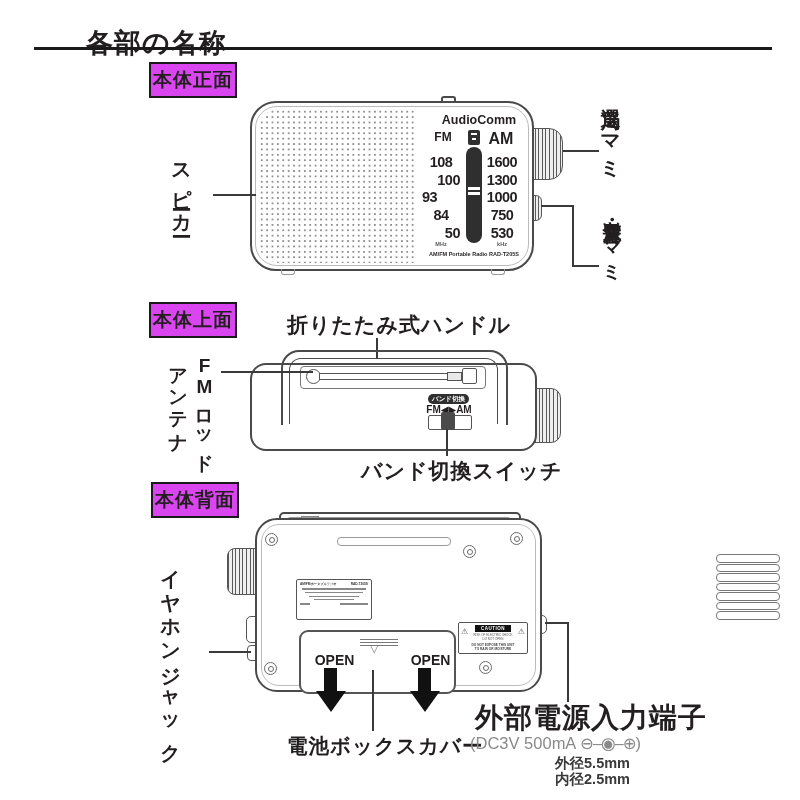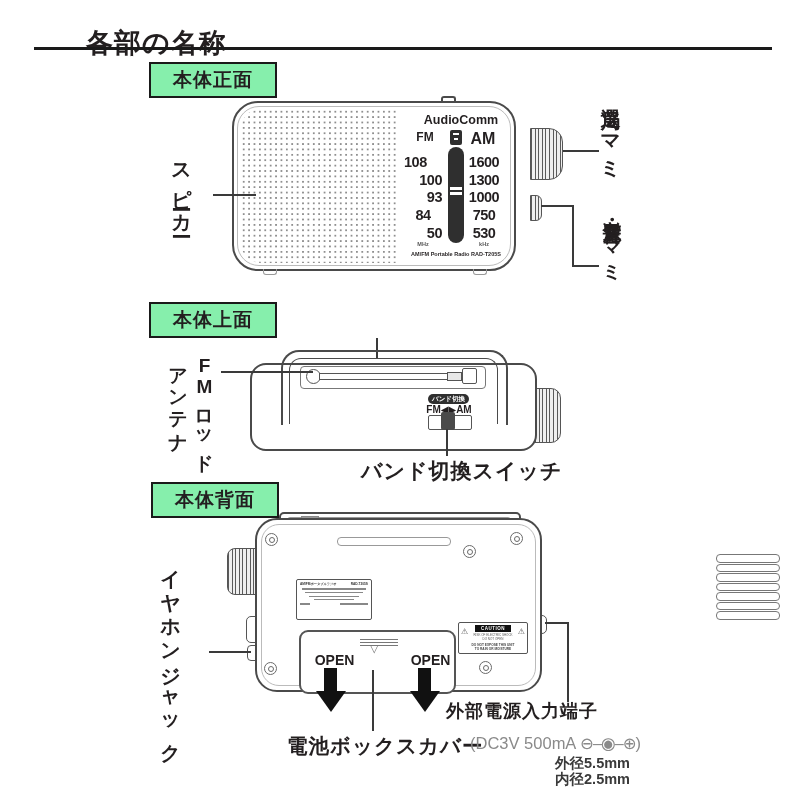--- a/index.html
+++ b/index.html
@@ -2,22 +2,22 @@
 <html><head>
 <meta charset="utf-8">
 <style>
   html,body{margin:0;padding:0;background:#fff;}
   #canvas{position:relative;width:800px;height:800px;background:#fff;overflow:hidden;
           font-family:"Liberation Sans","DejaVu Sans",sans-serif;color:#231f20;}
   .abs{position:absolute;}
   
   .page-title{font-size:27px;font-weight:900;letter-spacing:1px;}
   .title-rule{background:#1a1a1a;height:3px;}
-  .section-box{border:2.5px solid #1a1a1a;background:#86efac;font-size:19px;font-weight:bold;
-               padding:3px 22px;letter-spacing:1px;}
+  .section-box{border:2.5px solid #1a1a1a;background:#d946ef;font-size:19px;font-weight:bold;
+               padding:3px 2px;letter-spacing:1px;}
   
   .outline{border:2px solid #4a4a4a;background:#fff;}
   .thin{border:1px solid #999;}
   .hline{background:#3a3a3a;height:2px;}
   .vline{background:#3a3a3a;width:2px;}
   .vlabel{writing-mode:vertical-rl;text-orientation:upright;font-weight:800;
           font-size:20px;letter-spacing:2px;line-height:1;}
   .vlabel.long{font-size:18.5px;letter-spacing:0;}
   .hlabel{font-weight:800;font-size:21px;letter-spacing:1px;white-space:nowrap;}
   .ribbed{background:repeating-linear-gradient(90deg,#5a5a5a 0 1px,#efefef 1px 3.6px);
@@ -48,42 +48,42 @@
   <div class="abs title-rule" style="left:34px;top:47px;width:738px;"></div>
 
   <div class="abs section-box" style="left:149px;top:62px;">本体正面</div>
   <div class="abs section-box" style="left:149px;top:302px;">本体上面</div>
   <div class="abs section-box" style="left:151px;top:482px;">本体背面</div>
 
   <div class="abs ribbed" style="left:530px;top:128px;width:31px;height:50px;border-radius:0 14px 14px 0;"></div>
   <div class="abs ribbed" style="left:530px;top:195px;width:10px;height:24px;border-radius:0 6px 6px 0;"></div>
   <div class="abs outline" style="left:441px;top:96px;width:11px;height:6px;border-bottom:none;border-radius:3px 3px 0 0;"></div>
 
-  <div class="abs outline" style="left:232px;top:101px;width:280px;height:166px;border-radius:26px;">
+  <div class="abs outline" style="left:250px;top:101px;width:280px;height:166px;border-radius:26px;">
     <div class="abs thin" style="left:3px;top:3px;right:3px;bottom:3px;border-color:#bbb;border-radius:22px;"></div>
     <div class="abs grille" style="left:7px;top:6px;width:157px;height:154px;"></div>
 
     <div class="abs" style="left:182px;top:10px;width:90px;text-align:center;font-weight:900;font-size:12.5px;letter-spacing:0;">AudioComm</div>
 
     <div class="abs" style="left:174px;top:27px;width:34px;text-align:center;font-weight:900;font-size:12px;">FM</div>
     <div class="abs" style="left:232px;top:27px;width:34px;text-align:center;font-weight:900;font-size:16px;">AM</div>
 
     <div class="abs" style="left:216px;top:27px;width:12px;height:15px;background:#2f2f2f;border-radius:2px;">
       <span style="position:absolute;left:3px;top:3px;width:6px;height:2px;background:#fff;"></span>
       <span style="position:absolute;left:4px;top:8px;width:4px;height:2px;background:#fff;"></span>
     </div>
 
     <div class="abs dial-slot" style="left:214px;top:44px;width:16px;height:96px;">
       <span class="dial-line" style="top:40px;"></span>
       <span class="dial-line" style="top:45px;"></span>
     </div>
 
-    <div class="abs freq" style="left:170px;top:51px;width:38px;text-align:left;">108</div>
+    <div class="abs freq" style="left:170px;top:51px;width:38px;text-align:center;">108</div>
     <div class="abs freq" style="left:170px;top:69px;width:38px;text-align:right;">100</div>
-    <div class="abs freq" style="left:170px;top:86px;width:38px;text-align:right;">93</div>
+    <div class="abs freq" style="left:170px;top:86px;width:38px;">93</div>
     <div class="abs freq" style="left:170px;top:104px;width:38px;text-align:center;">84</div>
     <div class="abs freq" style="left:170px;top:122px;width:38px;text-align:right;">50</div>
 
     <div class="abs freq" style="left:232px;top:51px;width:36px;text-align:center;">1600</div>
     <div class="abs freq" style="left:232px;top:69px;width:36px;text-align:center;">1300</div>
     <div class="abs freq" style="left:232px;top:86px;width:36px;text-align:center;">1000</div>
     <div class="abs freq" style="left:232px;top:104px;width:36px;text-align:center;">750</div>
     <div class="abs freq" style="left:232px;top:122px;width:36px;text-align:center;">530</div>
 
     <div class="abs unit" style="left:170px;top:138px;width:38px;text-align:center;">MHz</div>
@@ -99,20 +99,21 @@
   <div class="abs hline" style="left:213px;top:194px;width:43px;"></div>
 
   <div class="abs vlabel" style="left:601px;top:93px;">選局ツマミ</div>
   <div class="abs hline" style="left:563px;top:150px;width:36px;"></div>
 
   <div class="abs vlabel long" style="left:602px;top:209px;">電源・音量ツマミ</div>
   <div class="abs hline" style="left:541px;top:205px;width:33px;"></div>
   <div class="abs vline" style="left:572px;top:205px;height:62px;"></div>
   <div class="abs hline" style="left:572px;top:265px;width:27px;"></div>
 
+  <div class="abs hlabel" style="left:287px;top:311px;">折りたたみ式ハンドル</div>
   <div class="abs vline" style="left:376px;top:338px;height:21px;"></div>
 
   <div class="abs ribbed" style="left:534px;top:388px;width:25px;height:53px;border-radius:0 10px 10px 0;"></div>
   <div class="abs outline" style="left:250px;top:363px;width:283px;height:84px;border-radius:16px;"></div>
 
   <div class="abs outline" style="left:281px;top:350px;width:223px;height:73px;border-bottom:none;border-radius:18px 18px 0 0;background:transparent;"></div>
   <div class="abs" style="left:289px;top:358px;width:207px;height:65px;border:1.5px solid #4a4a4a;border-bottom:none;border-radius:12px 12px 0 0;"></div>
 
   <div class="abs thin" style="left:300px;top:366px;width:184px;height:21px;border-color:#777;border-radius:4px;background:#fff;"></div>
   <div class="abs" style="left:306px;top:369px;width:13px;height:13px;border:1.5px solid #555;border-radius:50%;background:#fff;"></div>
@@ -210,21 +211,21 @@
   <div class="abs arrow-head" style="left:410px;top:691px;"></div>
 
   <div class="abs vlabel" style="left:161px;top:555px;">イヤホンジャック</div>
   <div class="abs hline" style="left:209px;top:651px;width:42px;"></div>
 
   <div class="abs vline" style="left:372px;top:670px;height:61px;"></div>
   <div class="abs hlabel" style="left:287px;top:732px;font-size:20.5px;">電池ボックスカバー</div>
 
   <div class="abs hline" style="left:545px;top:622px;width:24px;"></div>
   <div class="abs vline" style="left:567px;top:622px;height:80px;"></div>
-  <div class="abs hlabel" style="left:446px;top:699px;font-size:18px;">外部電源入力端子</div>
+  <div class="abs hlabel" style="left:475px;top:699px;font-size:28px;">外部電源入力端子</div>
 
   <div class="abs" style="left:470px;top:734px;font-size:16.5px;white-space:nowrap;">
     <span class="gray">(</span><span class="gray">DC3V 500mA</span>
     <span class="gray" style="letter-spacing:-1px;">⊖–◉–⊕</span><span class="gray">)</span>
   </div>
   <div class="abs" style="left:552px;top:754px;width:78px;text-align:right;font-weight:800;font-size:14.5px;color:#3a3a3a;">外径5.5mm</div>
   <div class="abs" style="left:552px;top:770px;width:78px;text-align:right;font-weight:800;font-size:14.5px;color:#3a3a3a;">内径2.5mm</div>
 
 </div>
 

